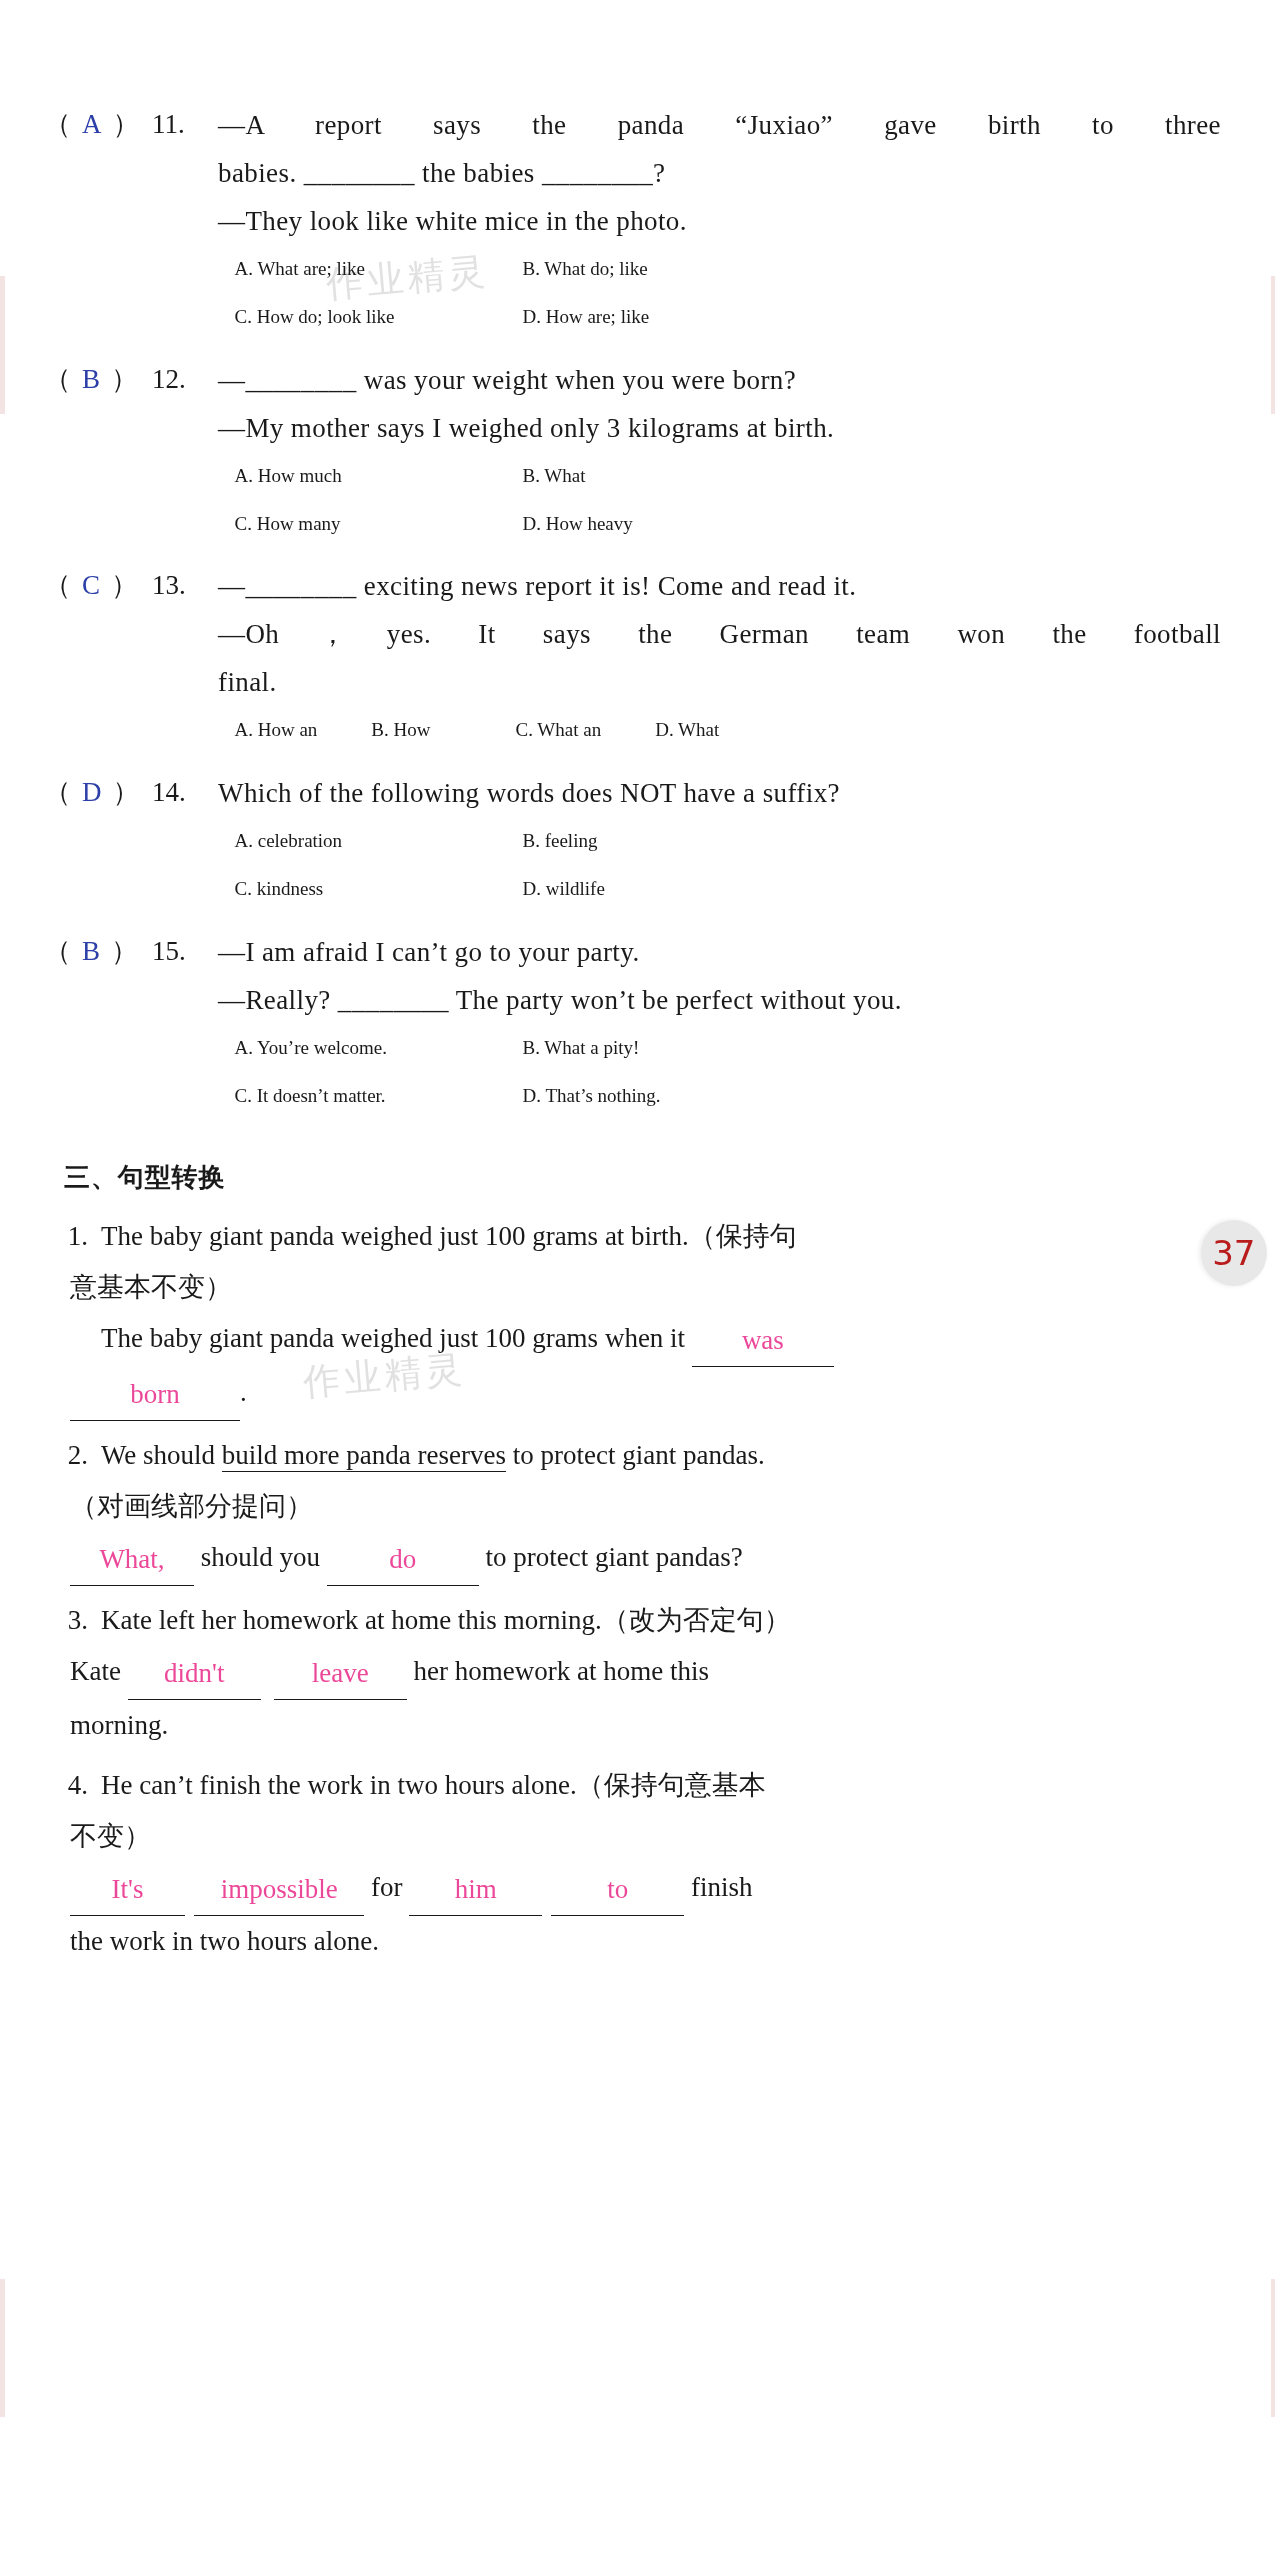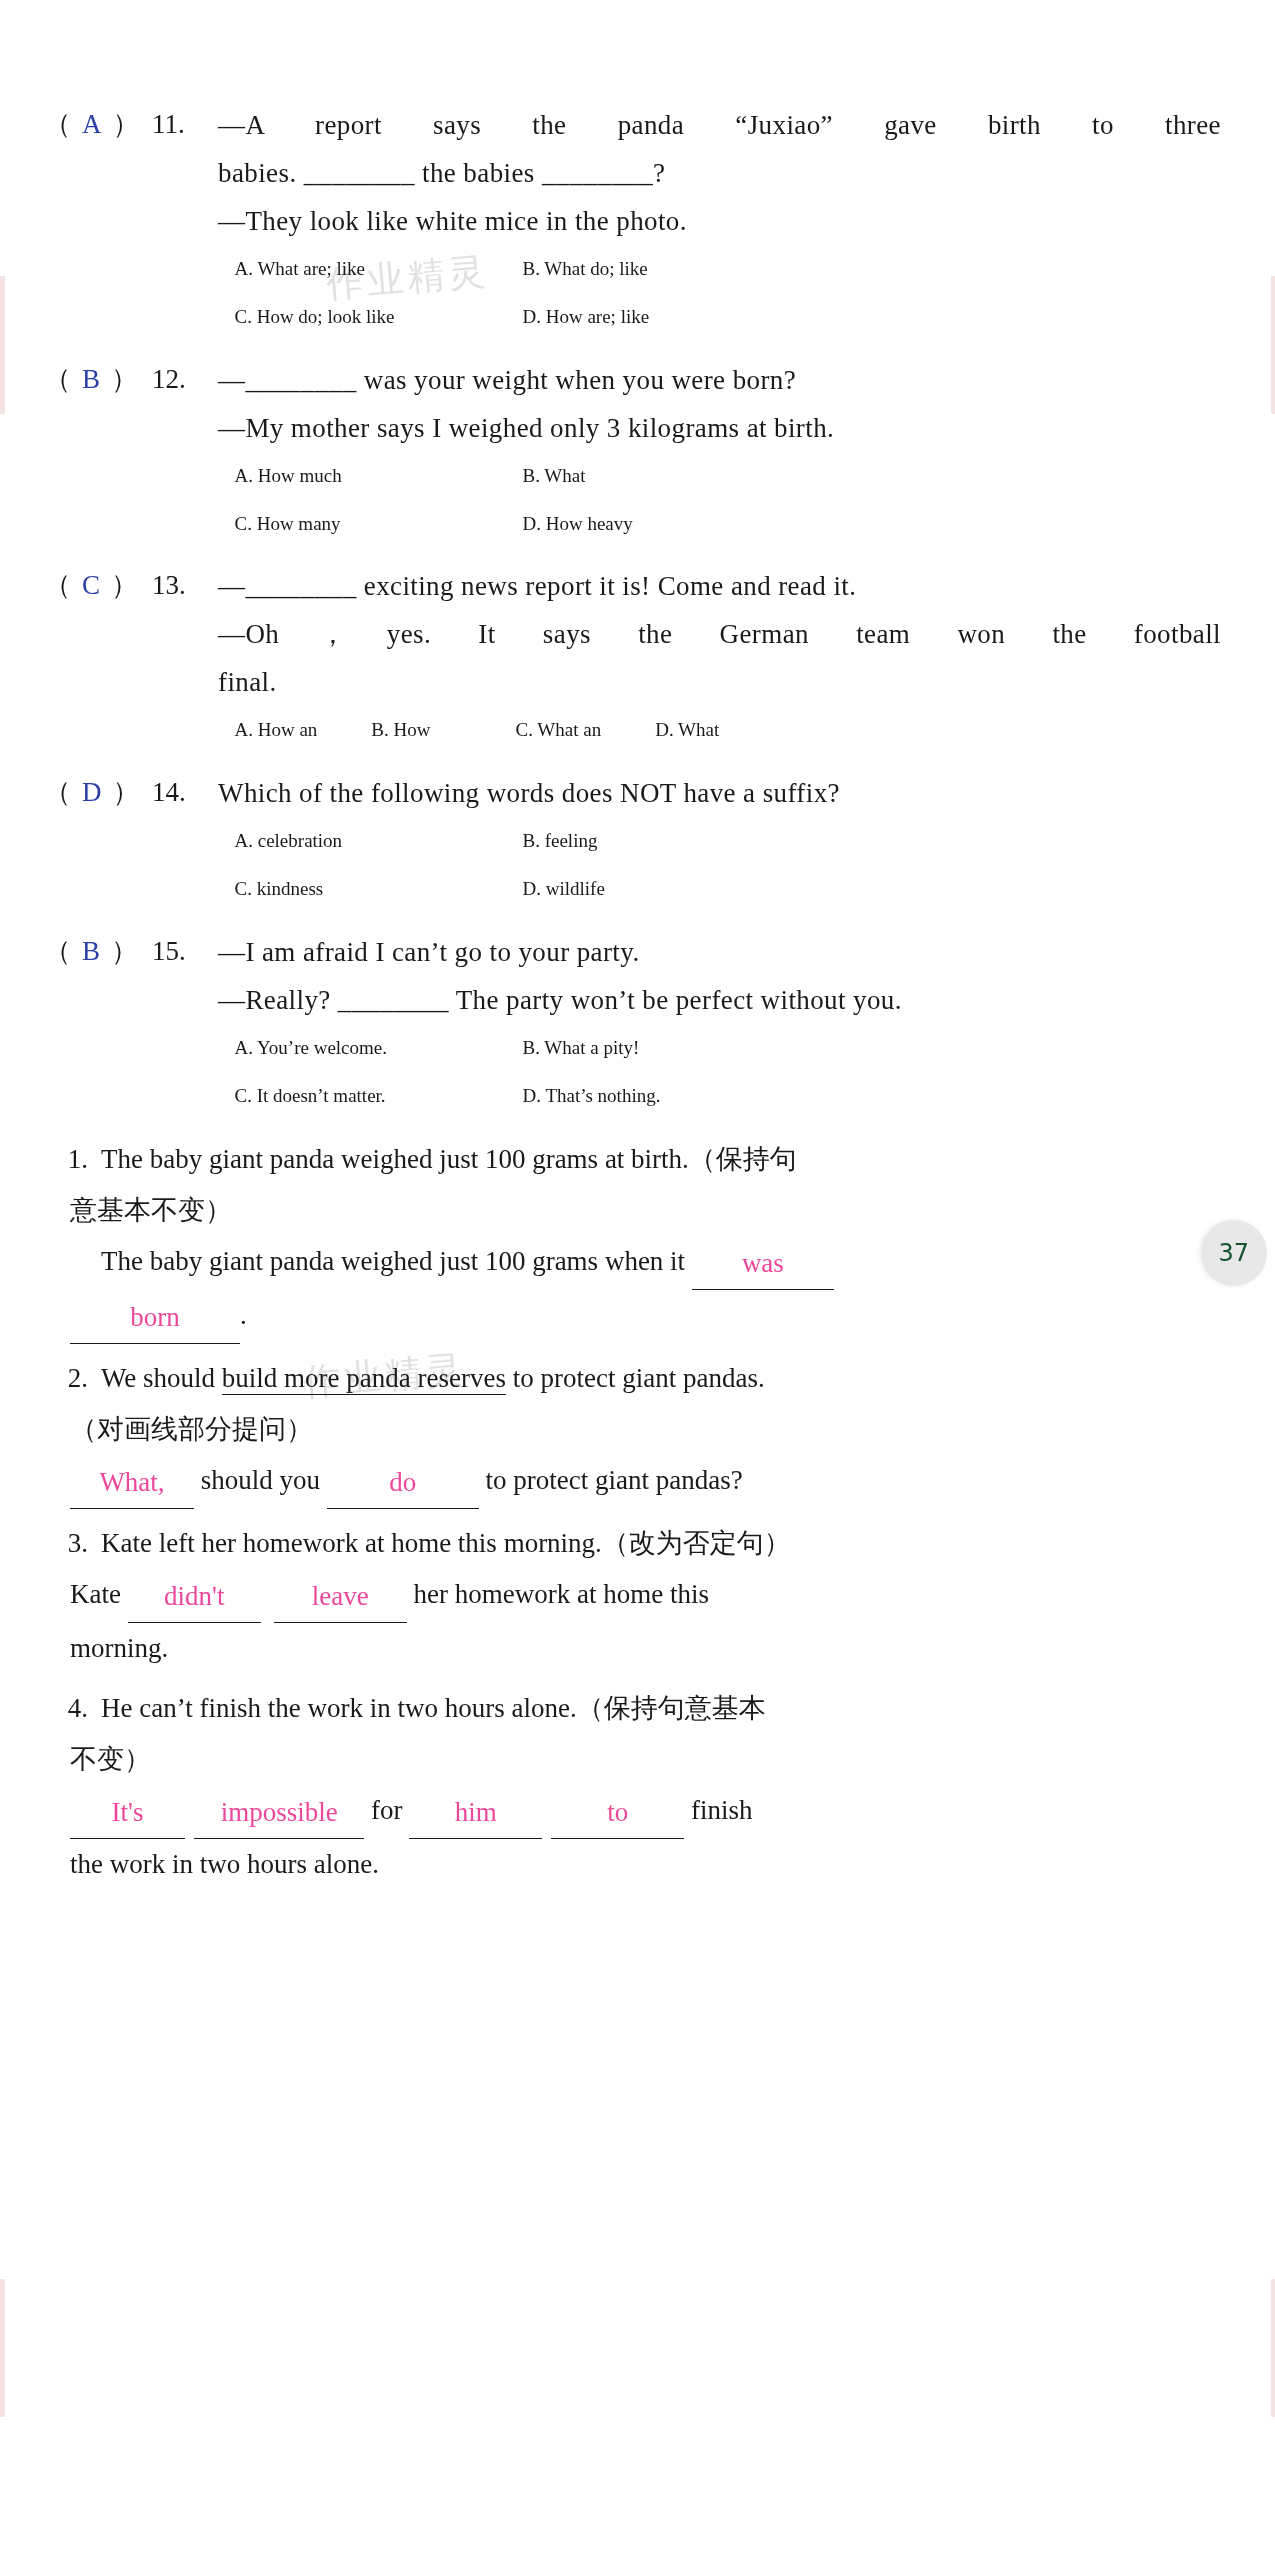--- a/index.html
+++ b/index.html
@@ -139,23 +139,23 @@
 
   
   .page-num {
     position: absolute;
     right: 9.2px;
     top: 1220px;
     width: 66px;
     height: 66px;
     border-radius: 50%;
     background: #e8e8e8;
-    color: #14532d;
+    color: #b91c1c;
     font-family: "DejaVu Sans", sans-serif;
-    font-size: 24px;
+    font-size: 34px;
     display: flex;
     align-items: center;
     justify-content: center;
     box-shadow: -1.8px 0 5.5px rgba(0,0,0,0.08);
   }
 
   
   .wm {
     position: absolute;
     color: rgba(120,120,120,0.22);
@@ -274,20 +274,21 @@
             <span class="opt-b">B. What a pity!</span>
           </div>
           <div class="opt-row">
             <span class="opt-a">C. It doesn’t matter.</span>
             <span class="opt-b">D. That’s nothing.</span>
           </div>
         </span>
       </div>
     </div>
 
+    <div class="section-title">三、句型转换</div>
 
     <div class="t">
       <div class="t-head">
         <span class="t-num">1.</span>
         <span class="t-body">
           <div>The baby giant panda weighed just 100 grams at birth.（保持句</div>
           <div style="margin-left:-31px;">意基本不变）</div>
           <div><span>The baby giant panda weighed just 100 grams when it </span><span class="fill w1">was</span></div>
           <div style="margin-left:-31px;"><span class="fill w4">born</span><span>.</span></div>
         </span>

